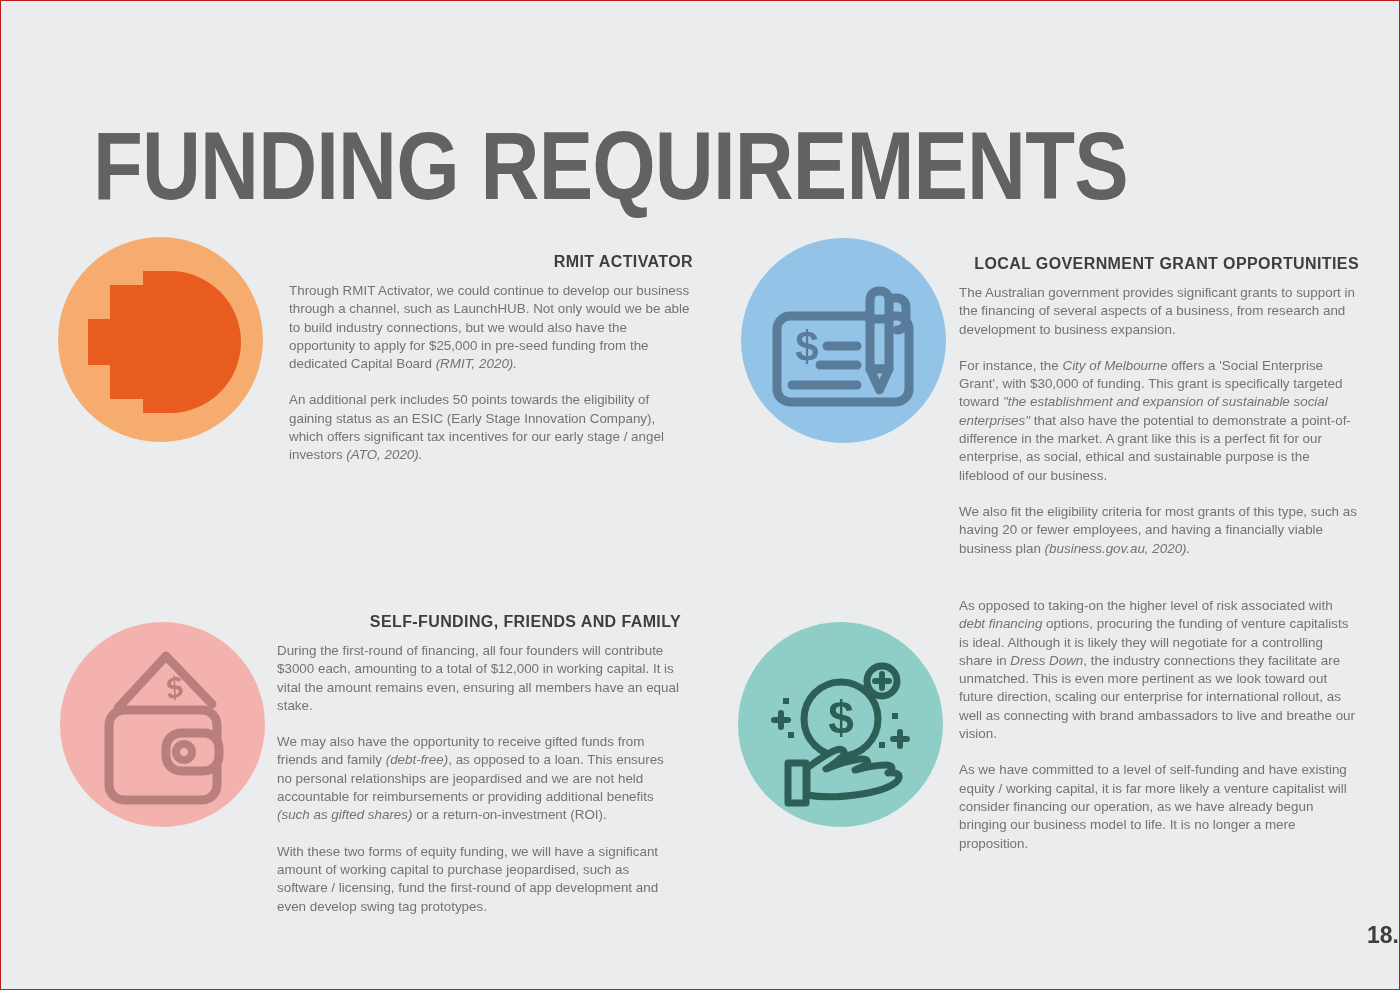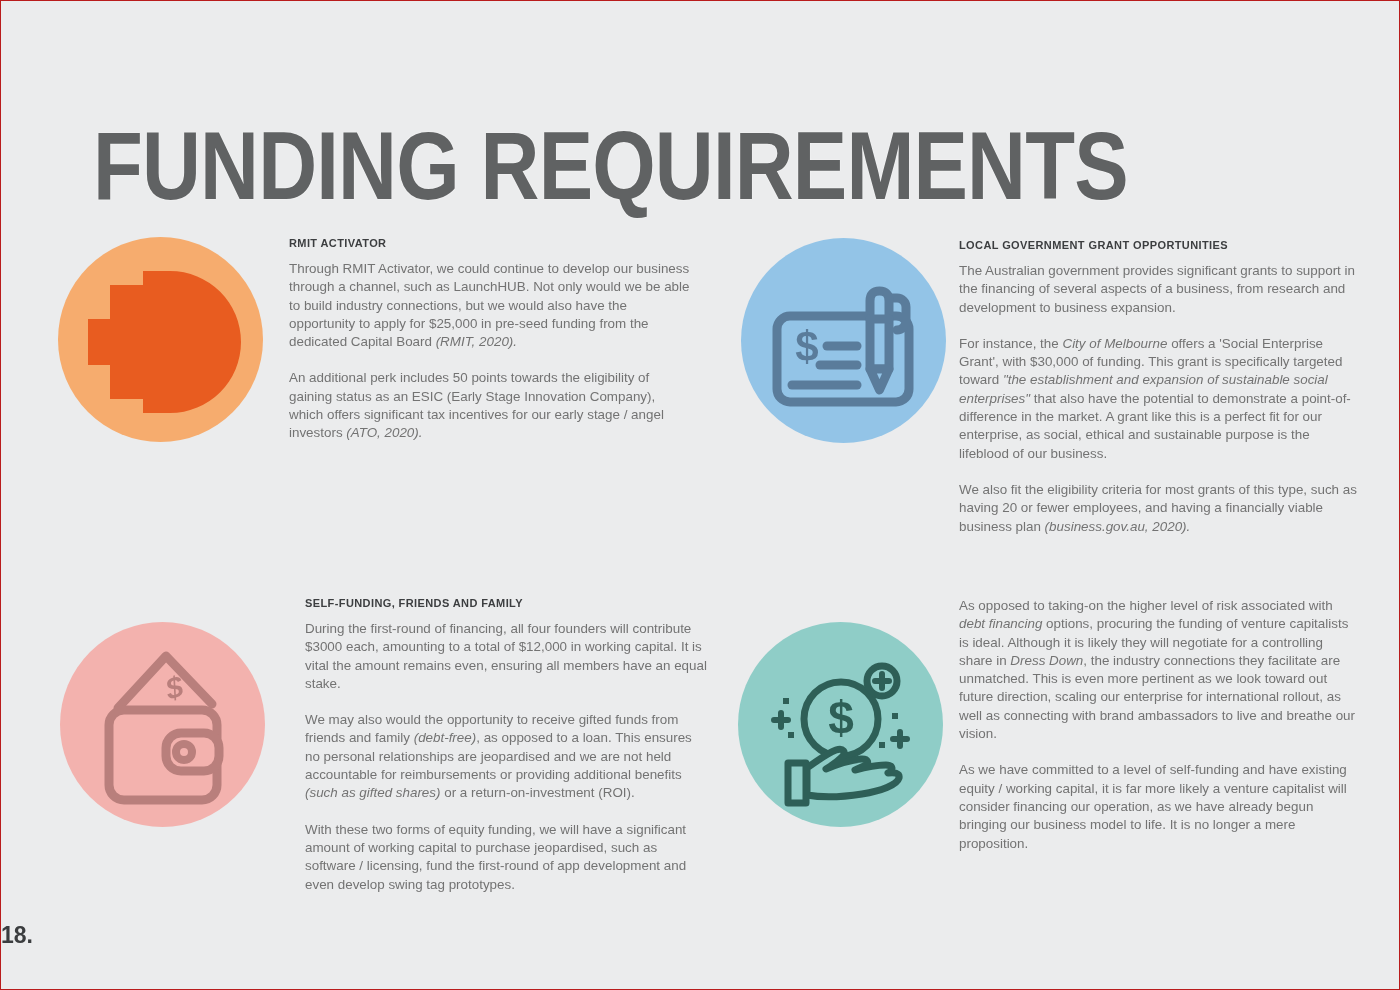--- a/index.html
+++ b/index.html
@@ -29,37 +29,38 @@
     position:absolute;width:205px;height:205px;border-radius:50%;
   }
   .icon-circle svg{display:block;width:100%;height:100%;}
   .i1{left:57px;top:236px;}
   .i2{left:740px;top:237px;}
   .i3{left:59px;top:621px;}
   .i4{left:737px;top:621px;}
   .text-block{position:absolute;width:404px;}
   .s1{left:288px;top:236px;}
   .s2{left:958px;top:238px;width:400px;}
-  .s3{left:304px;top:596px;}
+  .s3{left:276px;top:596px;}
   .s4{left:958px;top:596px;width:400px;}
   .sec-heading{
-    margin:0 0 11px 0;
-    font-size:11px;font-weight:bold;
+    margin:16px 0 11px 0;
+    font-size:16px;font-weight:bold;
     letter-spacing:0.4px;
     color:#3c3e40;
+    text-align:right;
   }
   .paragraphs p{
     margin:0 0 18px 0;
     font-size:13.4px;line-height:18.3px;
     color:#737373;
   }
   .paragraphs em{font-style:italic;}
   .page-number{
     position:absolute;left:0;right:0;top:921px;
-    text-align:left;
+    text-align:right;
     font-size:23px;font-weight:bold;color:#3b3d3f;
   }
 </style>
 </head>
 <body style="background: rgb(235, 236, 237);">
 
 <div class="page">
 
   <h1 class="title">FUNDING REQUIREMENTS</h1>
 
@@ -132,21 +133,21 @@
         <p><span>The Australian government provides significant grants to support in the financing of several aspects of a business, from research and development to business expansion.</span></p>
         <p><span>For instance, the </span><em>City of Melbourne</em><span> offers a 'Social Enterprise Grant', with $30,000 of funding. This grant is specifically targeted toward </span><em>"the establishment and expansion of sustainable social enterprises"</em><span> that also have the potential to demonstrate a point-of-difference in the market. A grant like this is a perfect fit for our enterprise, as social, ethical and sustainable purpose is the lifeblood of our business.</span></p>
         <p><span>We also fit the eligibility criteria for most grants of this type, such as having 20 or fewer employees, and having a financially viable business plan </span><em>(business.gov.au, 2020).</em></p>
       </div>
   </section>
 
   <section class="text-block s3">
     <h3 class="sec-heading">SELF-FUNDING, FRIENDS AND FAMILY</h3>
     <div class="paragraphs">
         <p><span>During the first-round of financing, all four founders will contribute $3000 each, amounting to a total of $12,000 in working capital. It is vital the amount remains even, ensuring all members have an equal stake.</span></p>
-        <p><span>We may also would the opportunity to receive gifted funds from friends and family </span><em>(debt-free)</em><span>, as opposed to a loan. This ensures no personal relationships are jeopardised and we are not held accountable for reimbursements or providing additional benefits </span><em>(such as gifted shares)</em><span> or a return-on-investment (ROI).</span></p>
+        <p><span>We may also have the opportunity to receive gifted funds from friends and family </span><em>(debt-free)</em><span>, as opposed to a loan. This ensures no personal relationships are jeopardised and we are not held accountable for reimbursements or providing additional benefits </span><em>(such as gifted shares)</em><span> or a return-on-investment (ROI).</span></p>
         <p><span>With these two forms of equity funding, we will have a significant amount of working capital to purchase jeopardised, such as software / licensing, fund the first-round of app development and even develop swing tag prototypes.</span></p>
       </div>
   </section>
 
   <section class="text-block s4">
     <div class="paragraphs">
         <p><span>As opposed to taking-on the higher level of risk associated with </span><em>debt financing</em><span> options, procuring the funding of venture capitalists is ideal. Although it is likely they will negotiate for a controlling share in </span><em>Dress Down</em><span>, the industry connections they facilitate are unmatched. This is even more pertinent as we look toward out future direction, scaling our enterprise for international rollout, as well as connecting with brand ambassadors to live and breathe our vision.</span></p>
         <p><span>As we have committed to a level of self-funding and have existing equity / working capital, it is far more likely a venture capitalist will consider financing our operation, as we have already begun bringing our business model to life. It is no longer a mere proposition.</span></p>
       </div>
   </section>

